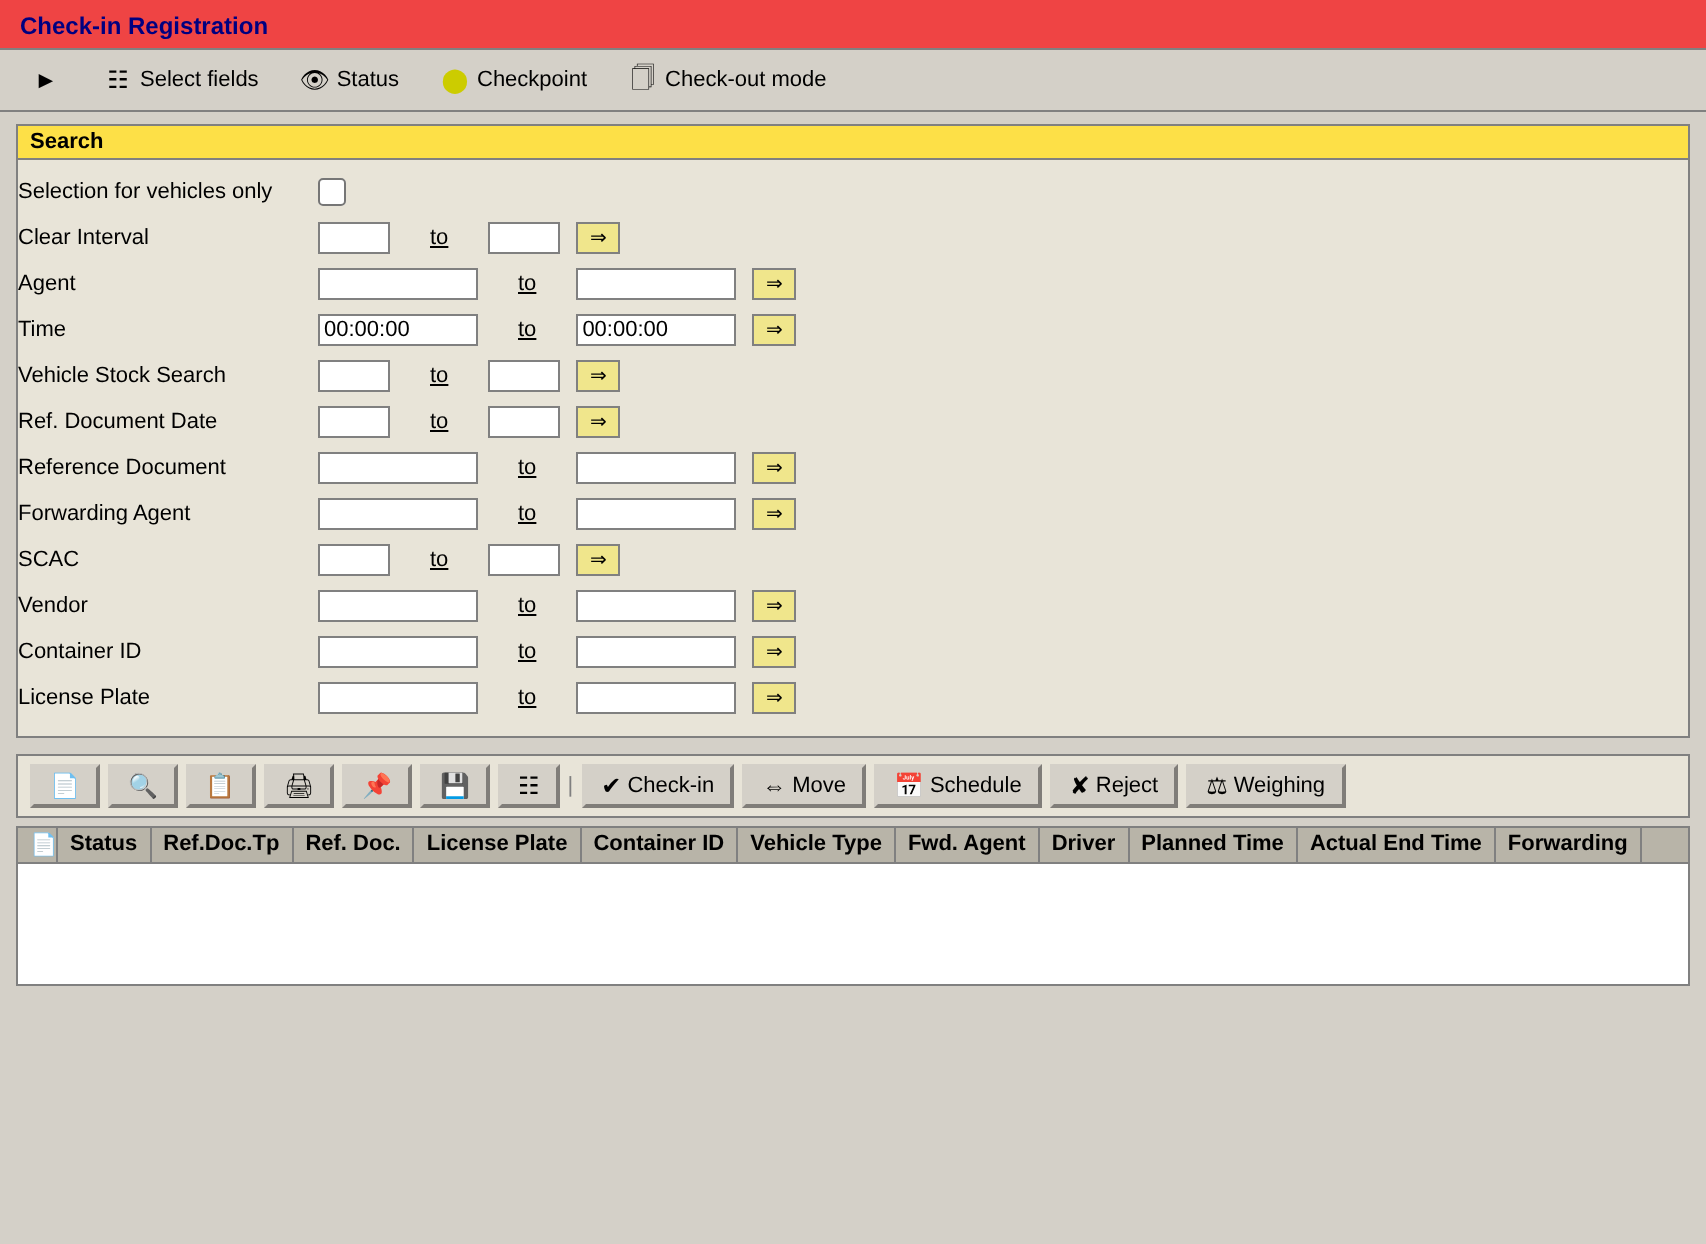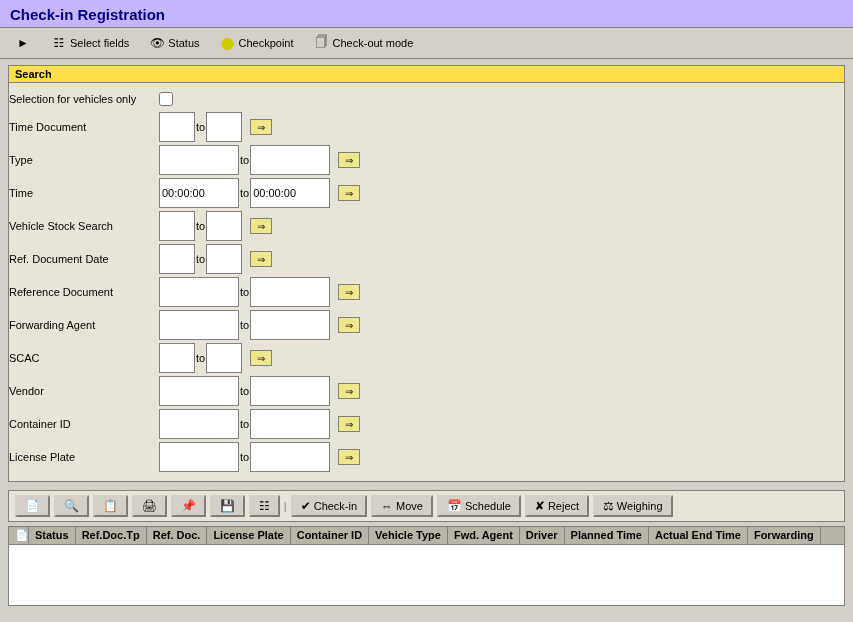--- a/index.html
+++ b/index.html
@@ -5,23 +5,23 @@
     * { box-sizing: border-box; margin: 0; padding: 0; }
     body {
       font-family: Arial, sans-serif;
       font-size: 11px;
       background: #d4d0c8;
       color: #000;
       width: 853px;
       min-height: 622px;
     }
     .title-bar {
-      background: #c4b5fd;
+      background: #ef4444;
       padding: 6px 10px 4px 10px;
-      font-size: 15px;
+      font-size: 12px;
       font-weight: bold;
       color: #000080;
       border-bottom: 1px solid #808080;
     }
     .toolbar {
       background: #d4d0c8;
       padding: 4px 8px;
       display: flex;
       align-items: center;
       gap: 6px;
@@ -71,29 +71,30 @@
     }
     .form-label {
       width: 150px;
       font-size: 11px;
       color: #000;
       padding-right: 4px;
     }
     .form-input {
       border: 1px solid #808080;
       background: #fff;
-      height: 30px;
+      height: 16px;
       font-size: 11px;
       padding: 0 2px;
     }
     .form-input-short { width: 36px; }
     .form-input-medium { width: 80px; }
     .to-label {
-      margin: 0 1px;
-      font-size: 11px;
+      margin: 0 20px;
+      font-size: 11px;
+      text-decoration: underline;
     }
     .arrow-btn {
       width: 22px; height: 16px;
       background: #f0e68c;
       border: 1px solid #808080;
       cursor: pointer;
       display: flex;
       align-items: center;
       justify-content: center;
       font-size: 10px;
@@ -182,29 +183,29 @@
   <div class="search-section">
     <div class="section-header">Search</div>
     <div class="search-body">
 
       <div class="form-row">
         <span class="form-label">Selection for vehicles only</span>
         <input type="checkbox" class="checkbox-input" style="">
       </div>
 
       <div class="form-row">
-        <span class="form-label">Time Document</span>
-        <input type="text" class="form-input form-input-short" value="" style="">
-        <span class="to-label">to</span>
-        <input type="text" class="form-input form-input-short" value="" style="">
-        <button class="arrow-btn">⇒</button>
-      </div>
-
-      <div class="form-row">
-        <span class="form-label">Type</span>
+        <span class="form-label">Clear Interval</span>
+        <input type="text" class="form-input form-input-short" value="" style="">
+        <span class="to-label">to</span>
+        <input type="text" class="form-input form-input-short" value="" style="">
+        <button class="arrow-btn">⇒</button>
+      </div>
+
+      <div class="form-row">
+        <span class="form-label">Agent</span>
         <input type="text" class="form-input form-input-medium" value="" style="">
         <span class="to-label">to</span>
         <input type="text" class="form-input form-input-medium" value="" style="">
         <button class="arrow-btn">⇒</button>
       </div>
 
       <div class="form-row">
         <span class="form-label">Time</span>
         <input type="text" class="form-input form-input-medium" value="00:00:00" style="">
         <span class="to-label">to</span>

